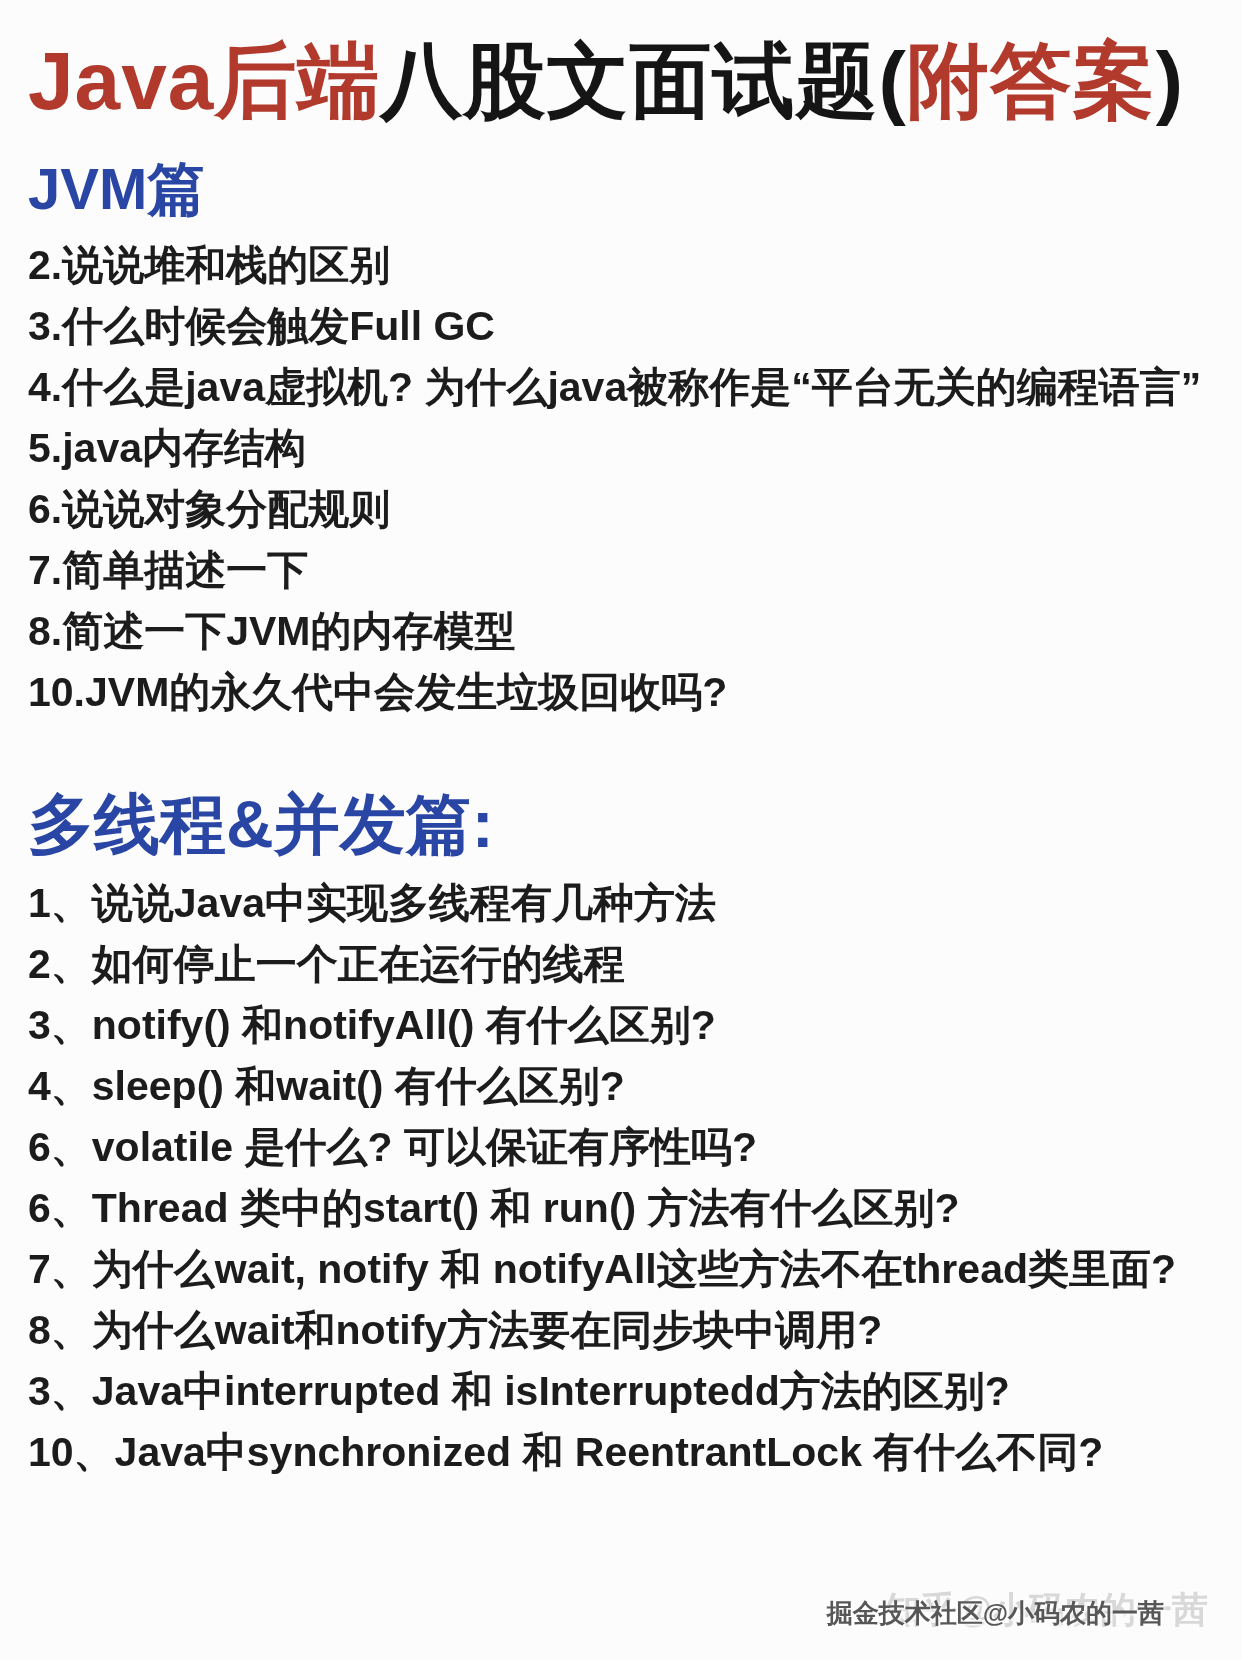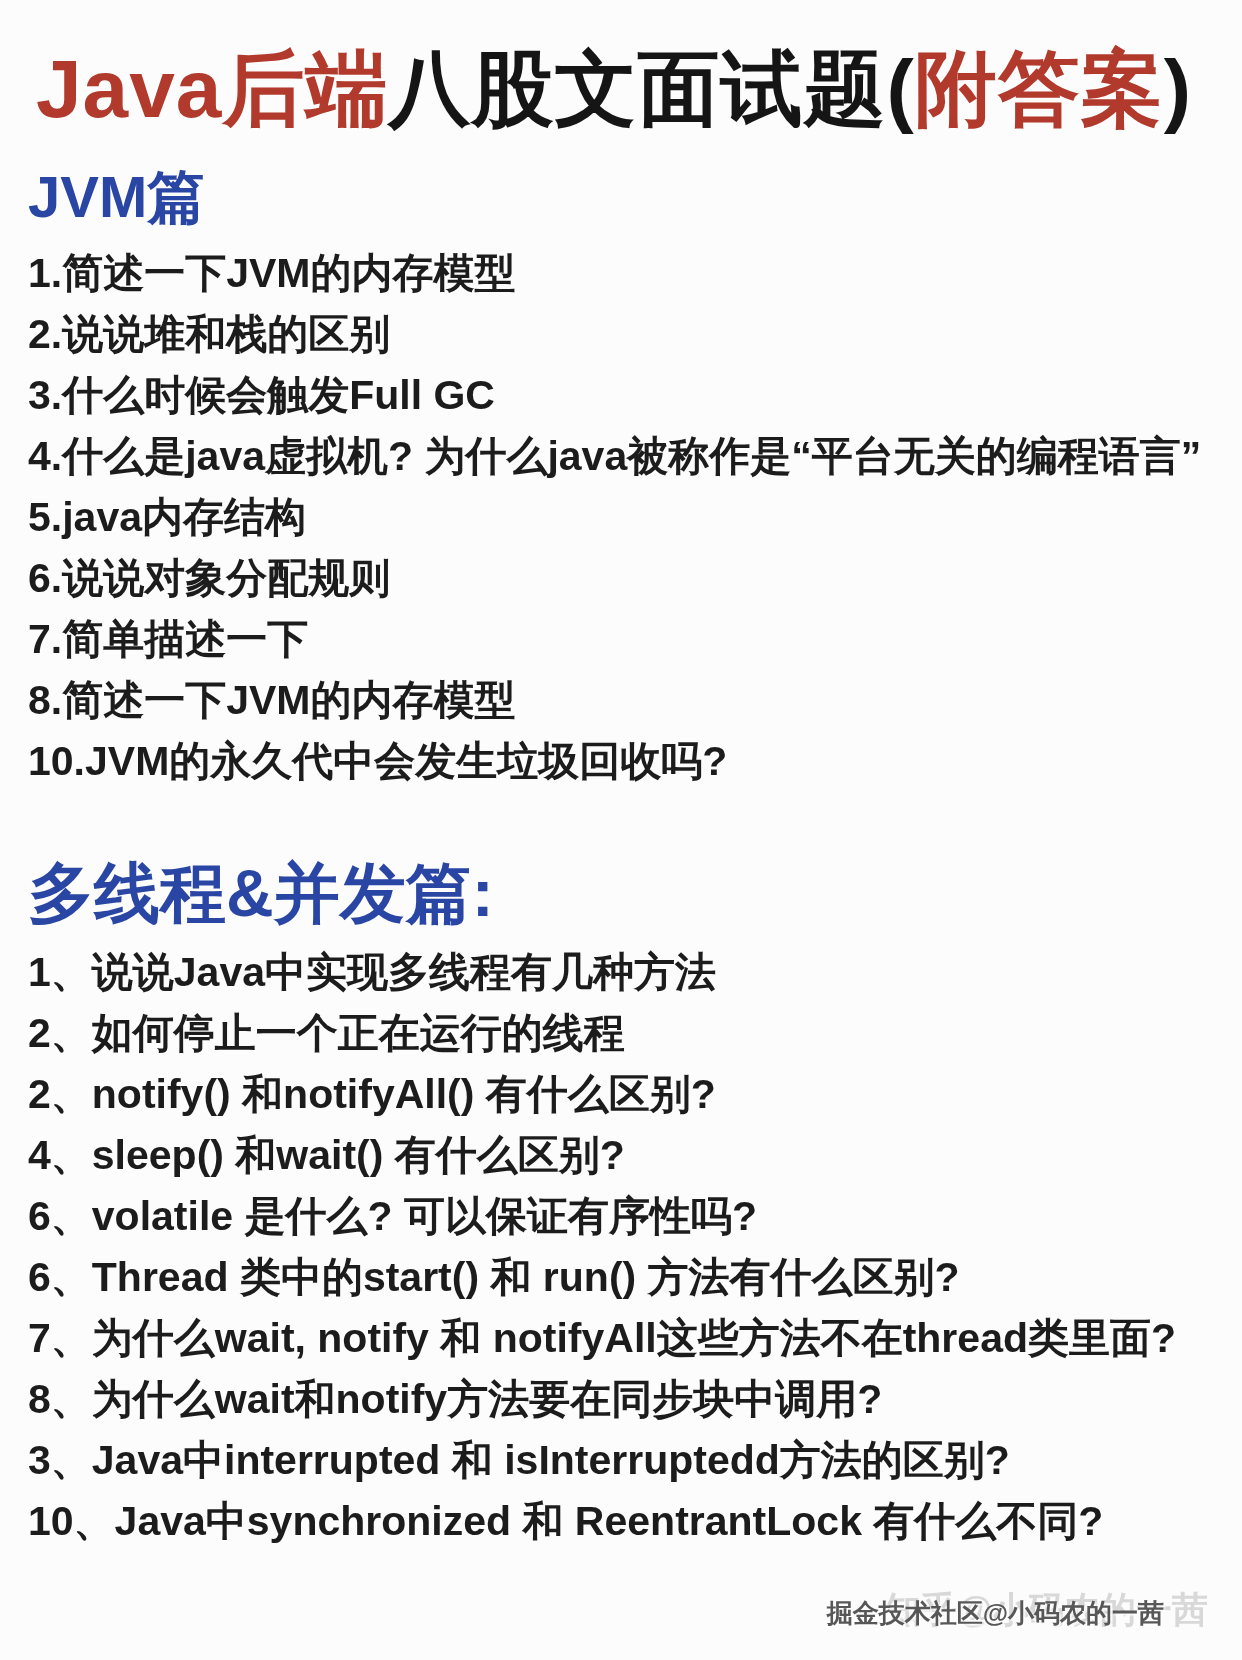--- a/index.html
+++ b/index.html
@@ -13,21 +13,21 @@
     color: #1c1c1c;
   }
   .page {
     position: relative;
     width: 100%;
     height: 100%;
     padding: 34px 0 0 28px;
     box-sizing: border-box;
   }
   .title {
-    margin: 8px;
+    margin: 0;
     font-size: 82px;
     line-height: 1.15;
     font-weight: 800;
     letter-spacing: 1px;
     white-space: nowrap;
   }
   .title .seg-red { color: #b23a2c; }
   .title .seg-black { color: #151515; }
   .section-heading {
     margin: 0;
@@ -85,38 +85,37 @@
 
 <div class="page">
 
   <h1 class="title">
     <span class="seg-red">Java后端</span><span class="seg-black">八股文面试题(</span><span class="seg-red">附答案</span><span class="seg-black">)</span>
   </h1>
 
   <section>
     <h2 class="section-heading heading-jvm">JVM篇</h2>
     <ul class="question-list">
-      <li>1.简述一下JVM的内存模型</li>
       <li>2.说说堆和栈的区别</li>
       <li>3.什么时候会触发Full GC</li>
       <li>4.什么是java虚拟机? 为什么java被称作是“平台无关的编程语言”</li>
       <li>5.java内存结构</li>
       <li>6.说说对象分配规则</li>
       <li>7.简单描述一下</li>
       <li>8.简述一下JVM的内存模型</li>
       <li>10.JVM的永久代中会发生垃圾回收吗?</li>
     </ul>
   </section>
 
   <section>
     <h2 class="section-heading heading-thread">多线程&amp;并发篇:</h2>
     <ul class="question-list">
       <li>1、说说Java中实现多线程有几种方法</li>
       <li>2、如何停止一个正在运行的线程</li>
-      <li>2、notify() 和notifyAll() 有什么区别?</li>
+      <li>3、notify() 和notifyAll() 有什么区别?</li>
       <li>4、sleep() 和wait() 有什么区别?</li>
       <li>6、volatile 是什么? 可以保证有序性吗?</li>
       <li>6、Thread 类中的start() 和 run() 方法有什么区别?</li>
       <li>7、为什么wait, notify 和 notifyAll这些方法不在thread类里面?</li>
       <li>8、为什么wait和notify方法要在同步块中调用?</li>
       <li>3、Java中interrupted 和 isInterruptedd方法的区别?</li>
       <li>10、Java中synchronized 和 ReentrantLock 有什么不同?</li>
     </ul>
   </section>
 

